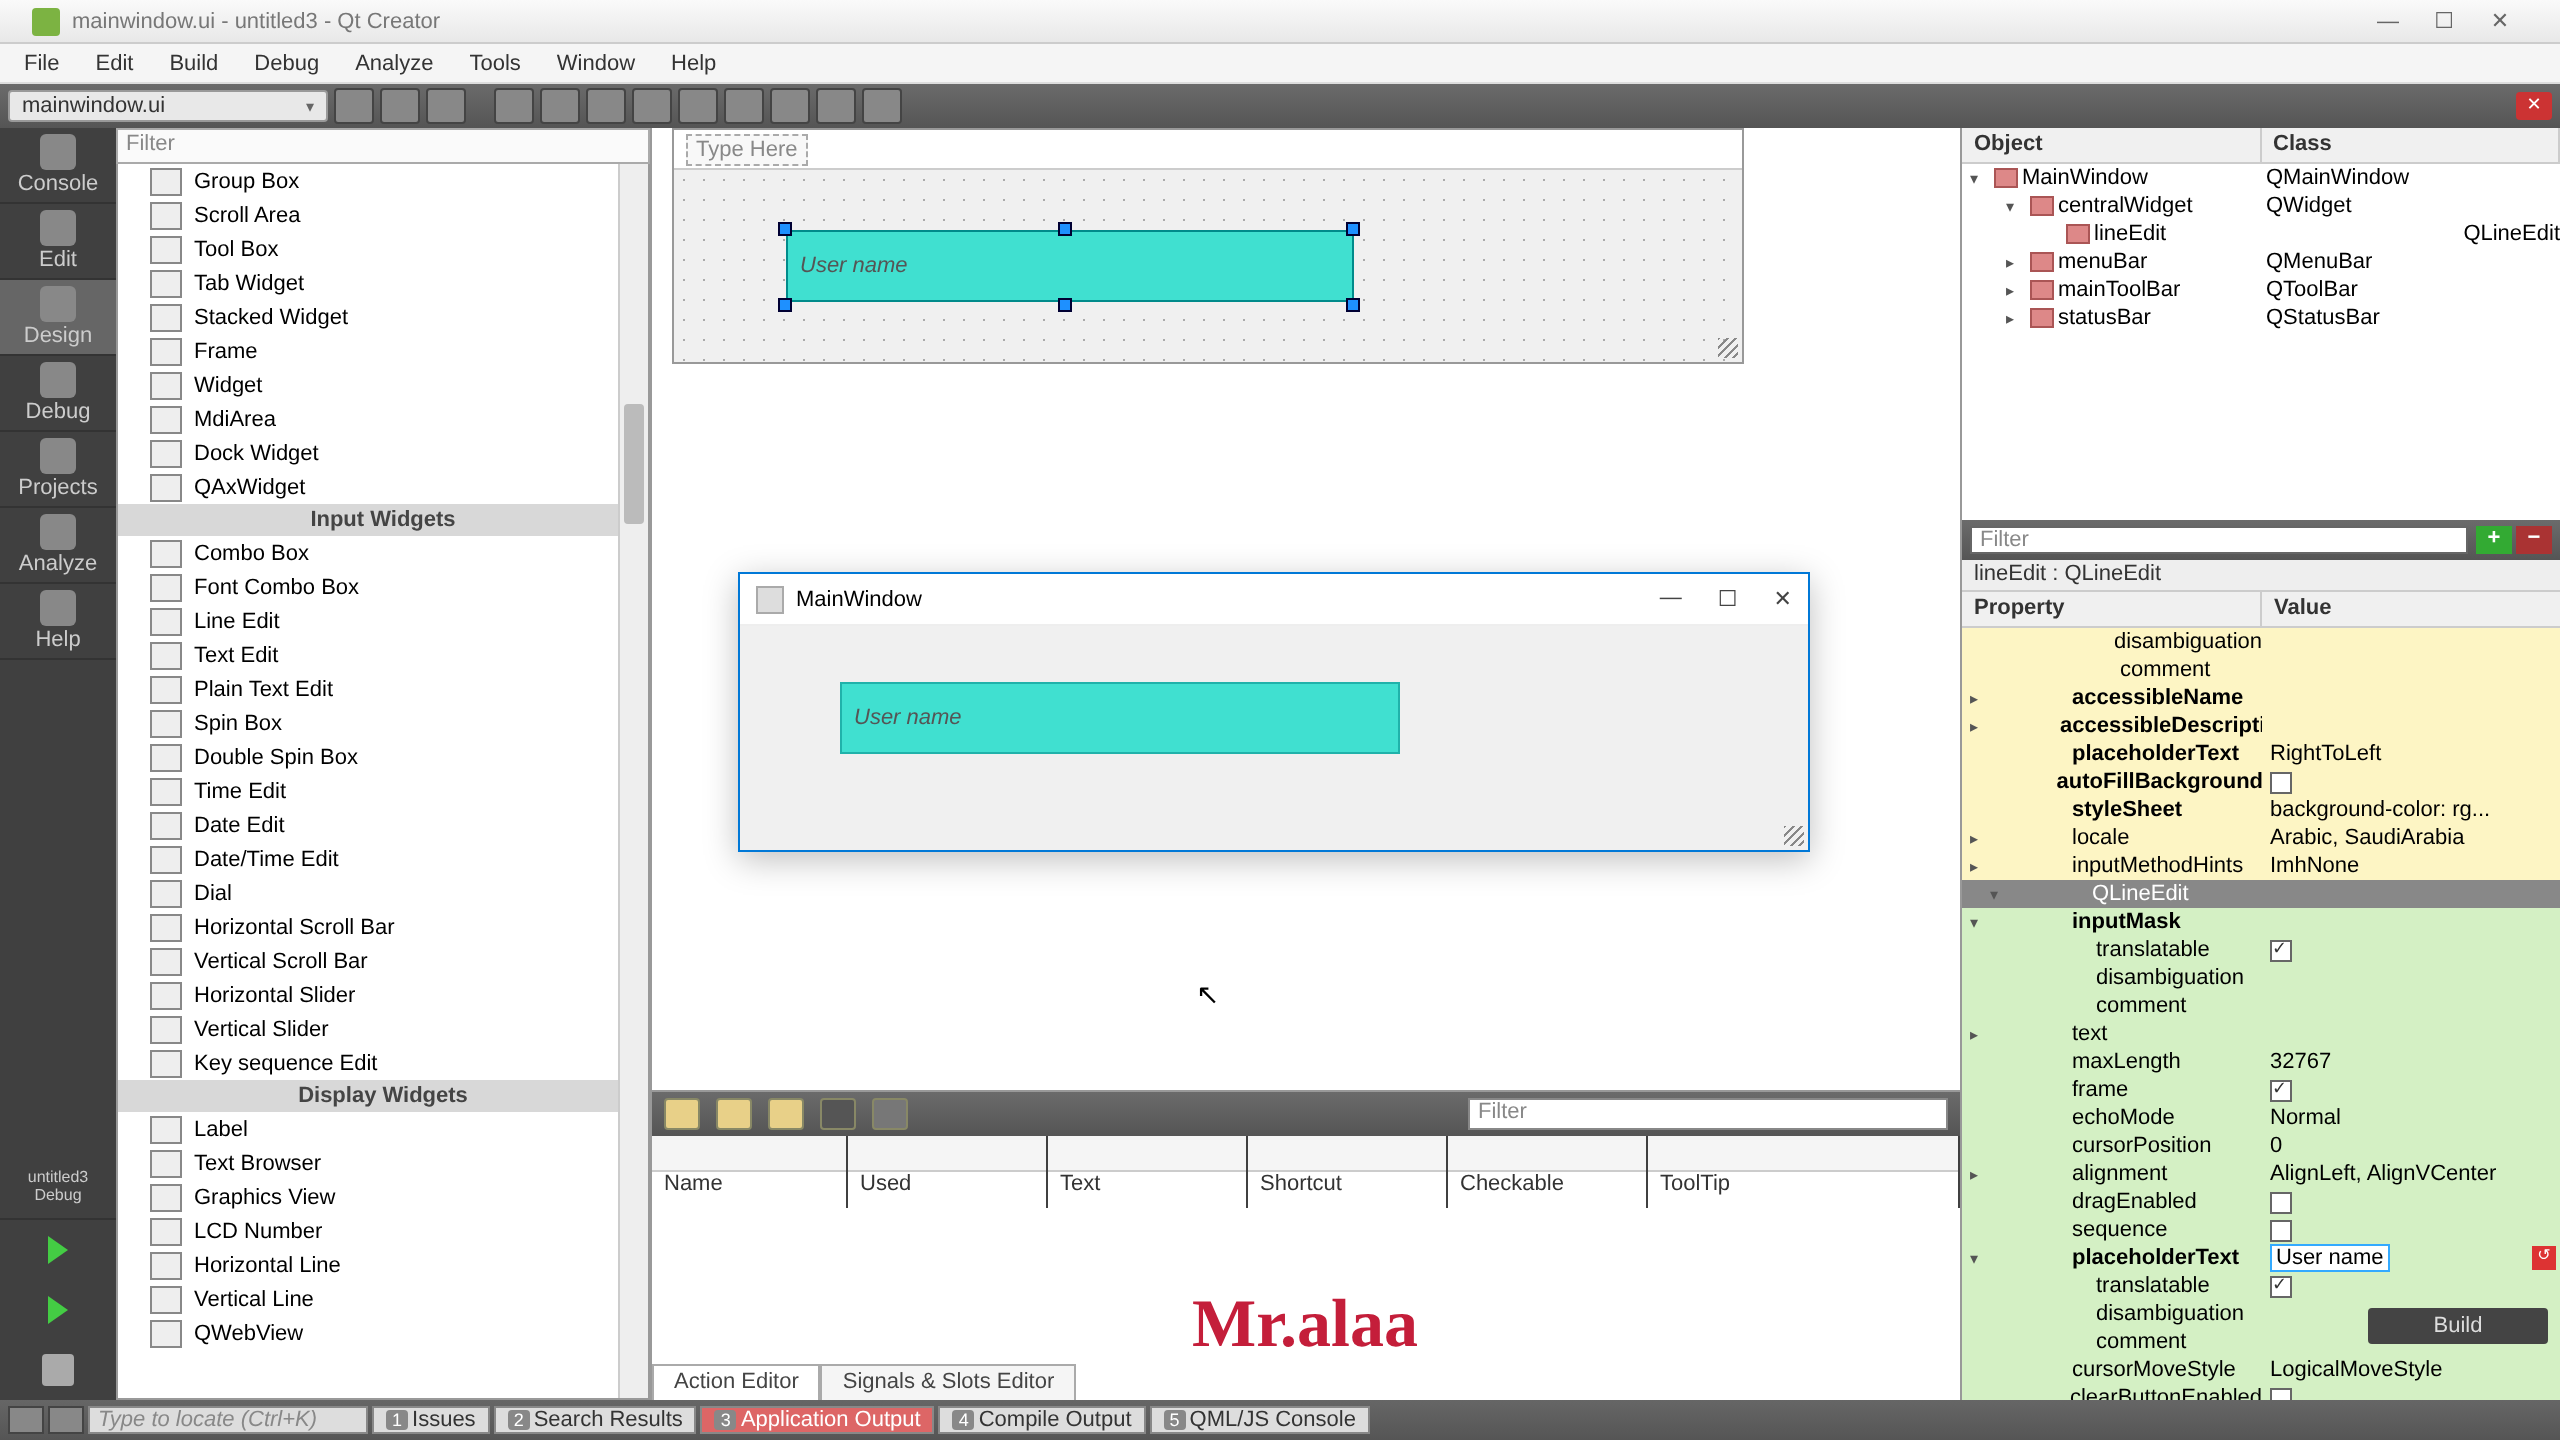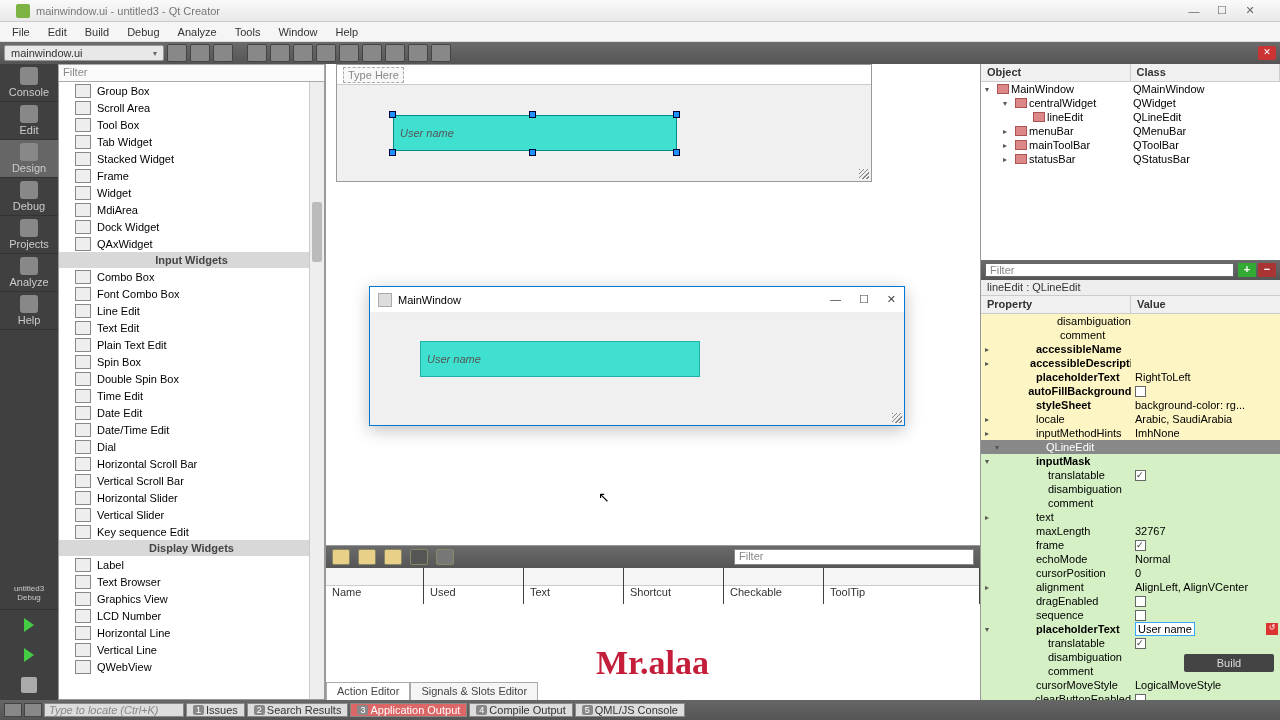--- a/index.html
+++ b/index.html
@@ -80,21 +80,21 @@
 
 .right-panel { width: 300px; background: #fff; display: flex; flex-direction: column; border-left: 1px solid #999; }
 .obj-hdr { height: 18px; display: flex; background: #f0f0f0; border-bottom: 1px solid #ccc; }
 .obj-hdr div { flex: 1; padding: 2px 6px; border-right: 1px solid #ccc; color: #333; font-weight: bold; }
 .obj-tree { height: 178px; overflow: hidden; background: #fff; font-size: 11px; }
 .obj-row { display: flex; height: 14px; align-items: center; }
 .obj-row .oc1 { width: 148px; padding-left: 4px; display: flex; align-items: center; gap: 2px; }
 .obj-row .oc2 { flex: 1; padding-left: 4px; }
 .tree-arrow { font-size: 8px; color: #555; width: 10px; display: inline-block; }
 .obj-ico { width: 12px; height: 10px; background: #d88; border: 1px solid #a55; display: inline-block; }
-.obj-sel { background: #fff; }
+.obj-sel { background: #fff; text-align: right; }
 
 .prop-tb { height: 20px; background: linear-gradient(#6b6b6b,#555); display: flex; align-items: center; padding: 0 4px; }
 .prop-filter { flex: 1; height: 14px; background: #fff; border: 1px solid #666; padding: 0 4px; color: #888; }
 .prop-add { width: 18px; height: 14px; background: #3a3; margin-left: 4px; color: #fff; text-align: center; line-height: 12px; font-weight: bold; }
 .prop-del { width: 18px; height: 14px; background: #a33; margin-left: 2px; color: #fff; text-align: center; line-height: 12px; font-weight: bold; }
 .prop-crumb { height: 16px; background: #eee; padding: 1px 6px; color: #333; border-bottom: 1px solid #ccc; }
 .prop-hdr { height: 18px; display: flex; background: #f0f0f0; border-bottom: 1px solid #ccc; }
 .prop-hdr div { padding: 2px 6px; color: #333; font-weight: bold; }
 .ph-prop { width: 150px; border-right: 1px solid #ccc; } .ph-val { flex: 1; }
 .prop-list { flex: 1; overflow: hidden; }

